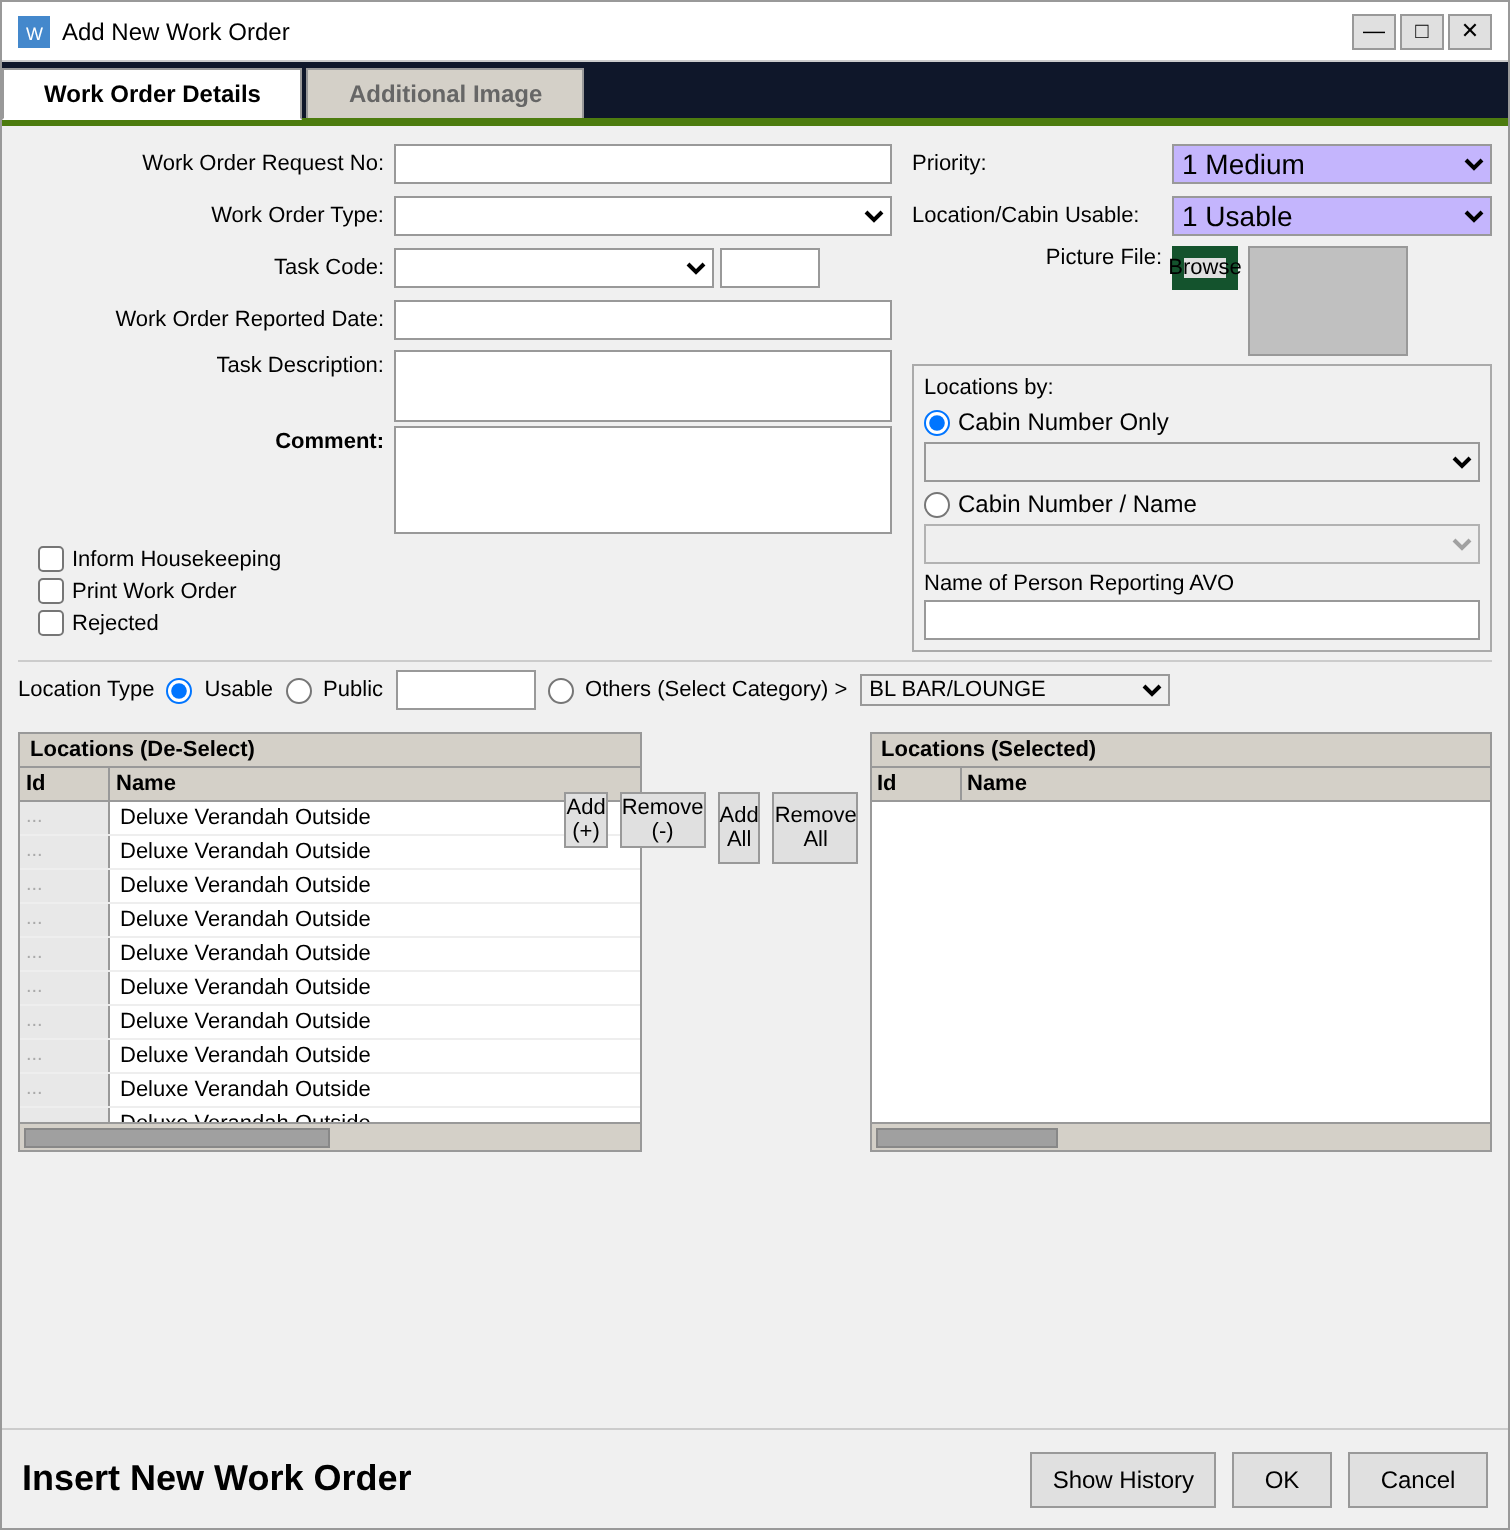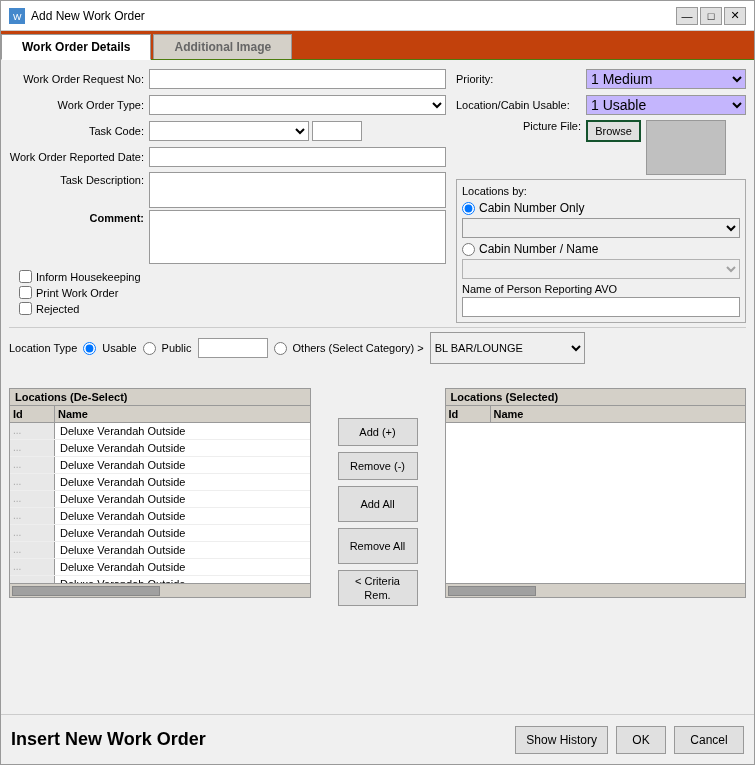--- a/index.html
+++ b/index.html
@@ -57,22 +57,22 @@
       cursor: pointer;
       display: flex;
       align-items: center;
       justify-content: center;
       font-size: 11px;
     }
 
     
     .tabs {
       display: flex;
-      background: #c2410c;
-      border-bottom: 1px solid #4d7c0f;
+      background: #0f172a;
+      border-bottom: 4px solid #4d7c0f;
     }
     .tab {
       padding: 5px 20px;
       border: 1px solid #999;
       border-bottom: none;
       background: #fff;
       cursor: pointer;
       font-size: 12px;
       font-weight: bold;
       margin-right: 2px;
@@ -113,20 +113,21 @@
       margin-bottom: 4px;
       min-height: 22px;
     }
     .field-label {
       text-align: right;
       min-width: 140px;
       padding-right: 5px;
       font-size: 11px;
       color: #000;
       white-space: nowrap;
+      margin-left: 48px;
     }
     .field-input {
       flex: 1;
       height: 20px;
       border: 1px solid #999;
       background: #fff;
       font-size: 11px;
       padding: 1px 3px;
     }
     select.field-select {
@@ -195,23 +196,23 @@
       text-align: right;
       padding-right: 5px;
       font-size: 11px;
     }
     .picture-area {
       display: flex;
       gap: 5px;
       align-items: flex-start;
     }
     .browse-btn {
-      width: 55px;
+      width: 33px;
       height: 22px;
-      border: 2px solid #14532d;
+      border: 6px solid #14532d;
       background: #e0e0e0;
       cursor: pointer;
       font-size: 11px;
       display: flex;
       align-items: center;
       justify-content: center;
     }
     .picture-preview {
       width: 80px;
       height: 55px;
@@ -290,22 +291,22 @@
     .location-type-bar select {
       height: 20px;
       border: 1px solid #999;
       font-size: 11px;
       width: 150px;
     }
 
     
     .locations-section {
       display: flex;
-      gap: 22px;
-      margin-top: 20px;
+      gap: 12px;
+      margin-top: 7px;
       flex: 1;
     }
     .locations-panel {
       flex: 1;
       border: 1px solid #999;
       background: #fff;
       display: flex;
       flex-direction: column;
     }
     .locations-panel-title {
@@ -355,23 +356,23 @@
       background: #d4d0c8;
       border-top: 1px solid #999;
       display: flex;
       align-items: center;
       padding: 0 2px;
     }
 
     
     .middle-buttons {
       display: flex;
-      flex-direction: column;
+      flex-direction: row;
       gap: 6px;
-      align-items: center;
+      align-items: flex-start;
       justify-content: center;
       width: 90px;
       padding-top: 30px;
     }
     .mid-btn {
       width: 80px;
       height: 28px;
       border: 1px solid #999;
       background: #e0e0e0;
       cursor: pointer;
@@ -573,21 +574,21 @@
 
     <div class="location-type-bar">
       <span>Location Type</span>
       <input type="radio" name="loc_type" checked="" style="">
       <span>Usable</span>
       <input type="radio" name="loc_type" style="">
       <span>Public</span>
       <input type="text" style="width: 70px; height: 20px; border: 1px solid rgb(153, 153, 153); font-size: 11px;">
       <input type="radio" name="loc_type" style="">
       <span>Others (Select Category) &gt;</span>
-      <select style="height:32px; border:1px solid #999; font-size:11px; width:155px;">
+      <select style="height:16px; border:1px solid #999; font-size:11px; width:155px;">
         <option>BL BAR/LOUNGE</option>
       </select>
     </div>
 
     <div class="locations-section">
 
       <div class="locations-panel" style="height:210px;">
         <div class="locations-panel-title">Locations (De-Select)</div>
         <div class="locations-list">
           <div class="list-header">

